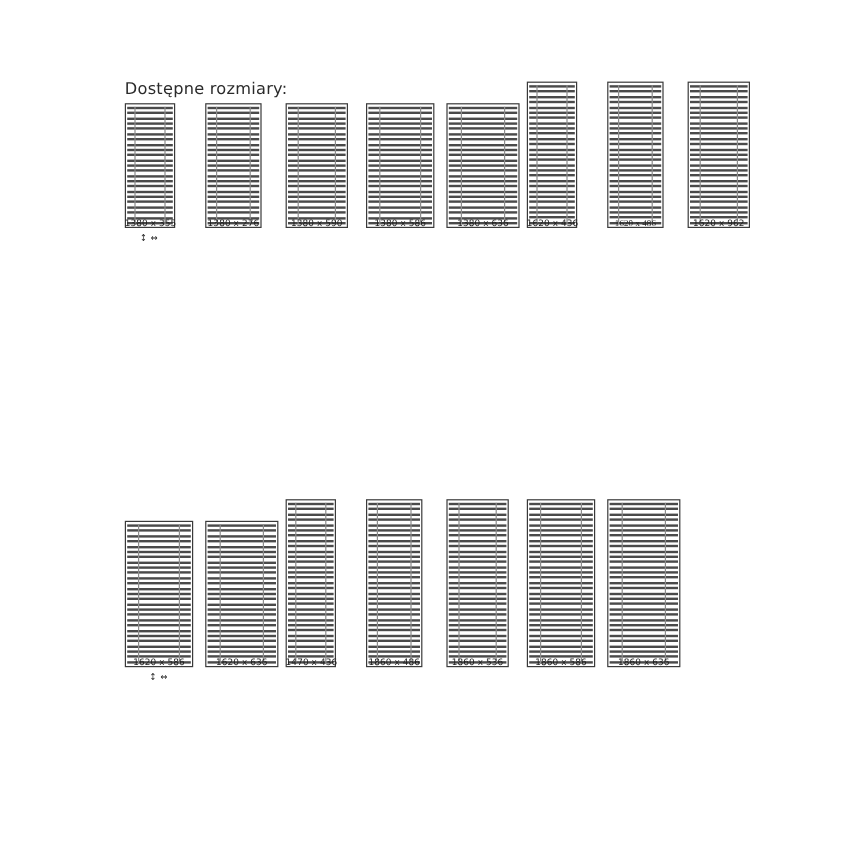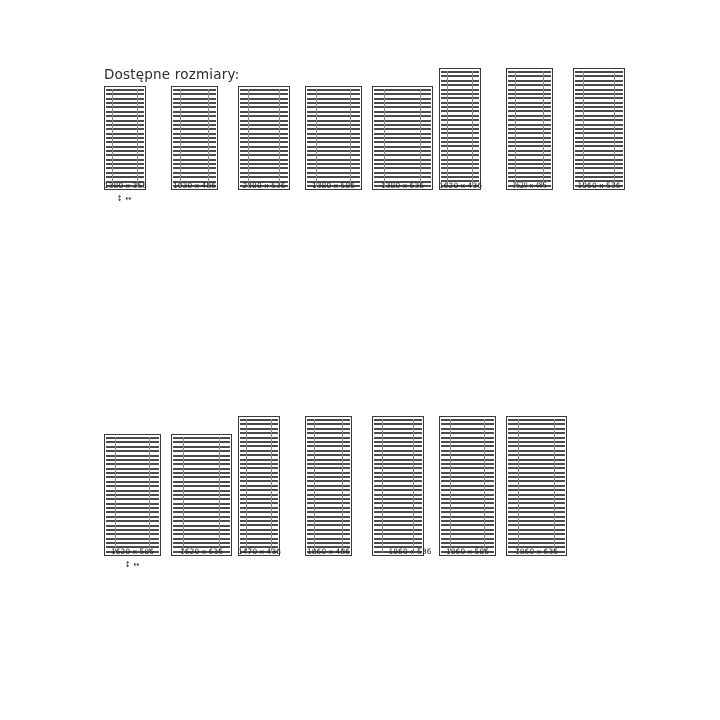--- a/index.html
+++ b/index.html
@@ -156,21 +156,21 @@
               <div class="bar" style="height: 2px;"></div>
               <div class="bar" style="height: 2px;"></div>
               <div class="bar" style="height: 2px;"></div>
               <div class="bar" style="height: 2px;"></div>
               <div class="bar" style="height: 2px;"></div>
               <div class="bar" style="height: 2px;"></div>
             </div>
             <div class="post left"></div>
             <div class="post right"></div>
           </div>
-          <div class="label" style="left: 0px; width: 47px;">1030 x 486</div>
+          <div class="label" style="left: 0px; width: 47px;">1380 x 276</div>
         </div>
         <div class="cell" style="left: 238px; bottom: 264px; width: 62px; height: 2px;">
           <div class="rad" style="width: 52px; height: 104px; left: 0px; bottom: 2px;">
             <div class="bars">
               <div class="bar" style="height: 2px;"></div>
               <div class="bar" style="height: 2px;"></div>
               <div class="bar" style="height: 2px;"></div>
               <div class="bar" style="height: 2px;"></div>
               <div class="bar" style="height: 2px;"></div>
               <div class="bar" style="height: 2px;"></div>
@@ -188,21 +188,21 @@
               <div class="bar" style="height: 2px;"></div>
               <div class="bar" style="height: 2px;"></div>
               <div class="bar" style="height: 2px;"></div>
               <div class="bar" style="height: 2px;"></div>
               <div class="bar" style="height: 2px;"></div>
               <div class="bar" style="height: 2px;"></div>
             </div>
             <div class="post left"></div>
             <div class="post right"></div>
           </div>
-          <div class="label" style="left: 0px; width: 52px;">2380 x 536</div>
+          <div class="label" style="left: 0px; width: 52px;">1380 x 590</div>
         </div>
         <div class="cell" style="left: 305px; bottom: 264px; width: 62px; height: 2px;">
           <div class="rad" style="width: 57px; height: 104px; left: 0px; bottom: 2px;">
             <div class="bars">
               <div class="bar" style="height: 2px;"></div>
               <div class="bar" style="height: 2px;"></div>
               <div class="bar" style="height: 2px;"></div>
               <div class="bar" style="height: 2px;"></div>
               <div class="bar" style="height: 2px;"></div>
               <div class="bar" style="height: 2px;"></div>
@@ -360,21 +360,21 @@
               <div class="bar" style="height: 2px;"></div>
               <div class="bar" style="height: 2px;"></div>
               <div class="bar" style="height: 2px;"></div>
               <div class="bar" style="height: 2px;"></div>
               <div class="bar" style="height: 2px;"></div>
               <div class="bar" style="height: 2px;"></div>
             </div>
             <div class="post left"></div>
             <div class="post right"></div>
           </div>
-          <div class="label" style="left: 0px; width: 52px;">1060 x 536</div>
+          <div class="label" style="left: 0px; width: 52px;">1620 x 962</div>
         </div>
       </div>
       <div class="row" style="top: 0px; height: 639px;">
         <div class="cell" style="left: 104px; bottom: 81px; width: 62px; height: 2px;">
           <div class="rad" style="width: 57px; height: 122px; left: 0px; bottom: 2px;">
             <div class="bars">
               <div class="bar" style="height: 2px;"></div>
               <div class="bar" style="height: 2px;"></div>
               <div class="bar" style="height: 2px;"></div>
               <div class="bar" style="height: 2px;"></div>
@@ -555,21 +555,21 @@
               <div class="bar" style="height: 2px;"></div>
               <div class="bar" style="height: 2px;"></div>
               <div class="bar" style="height: 2px;"></div>
               <div class="bar" style="height: 2px;"></div>
               <div class="bar" style="height: 2px;"></div>
               <div class="bar" style="height: 2px;"></div>
             </div>
             <div class="post left"></div>
             <div class="post right"></div>
           </div>
-          <div class="label" style="left: 12px; width: 52px;">1860 x 536</div>
+          <div class="label" style="left: 0px; width: 52px;">1860 x 536</div>
         </div>
         <div class="cell" style="left: 439px; bottom: 81px; width: 62px; height: 2px;">
           <div class="rad" style="width: 57px; height: 140px; left: 0px; bottom: 2px;">
             <div class="bars">
               <div class="bar" style="height: 2px;"></div>
               <div class="bar" style="height: 2px;"></div>
               <div class="bar" style="height: 2px;"></div>
               <div class="bar" style="height: 2px;"></div>
               <div class="bar" style="height: 2px;"></div>
               <div class="bar" style="height: 2px;"></div>

